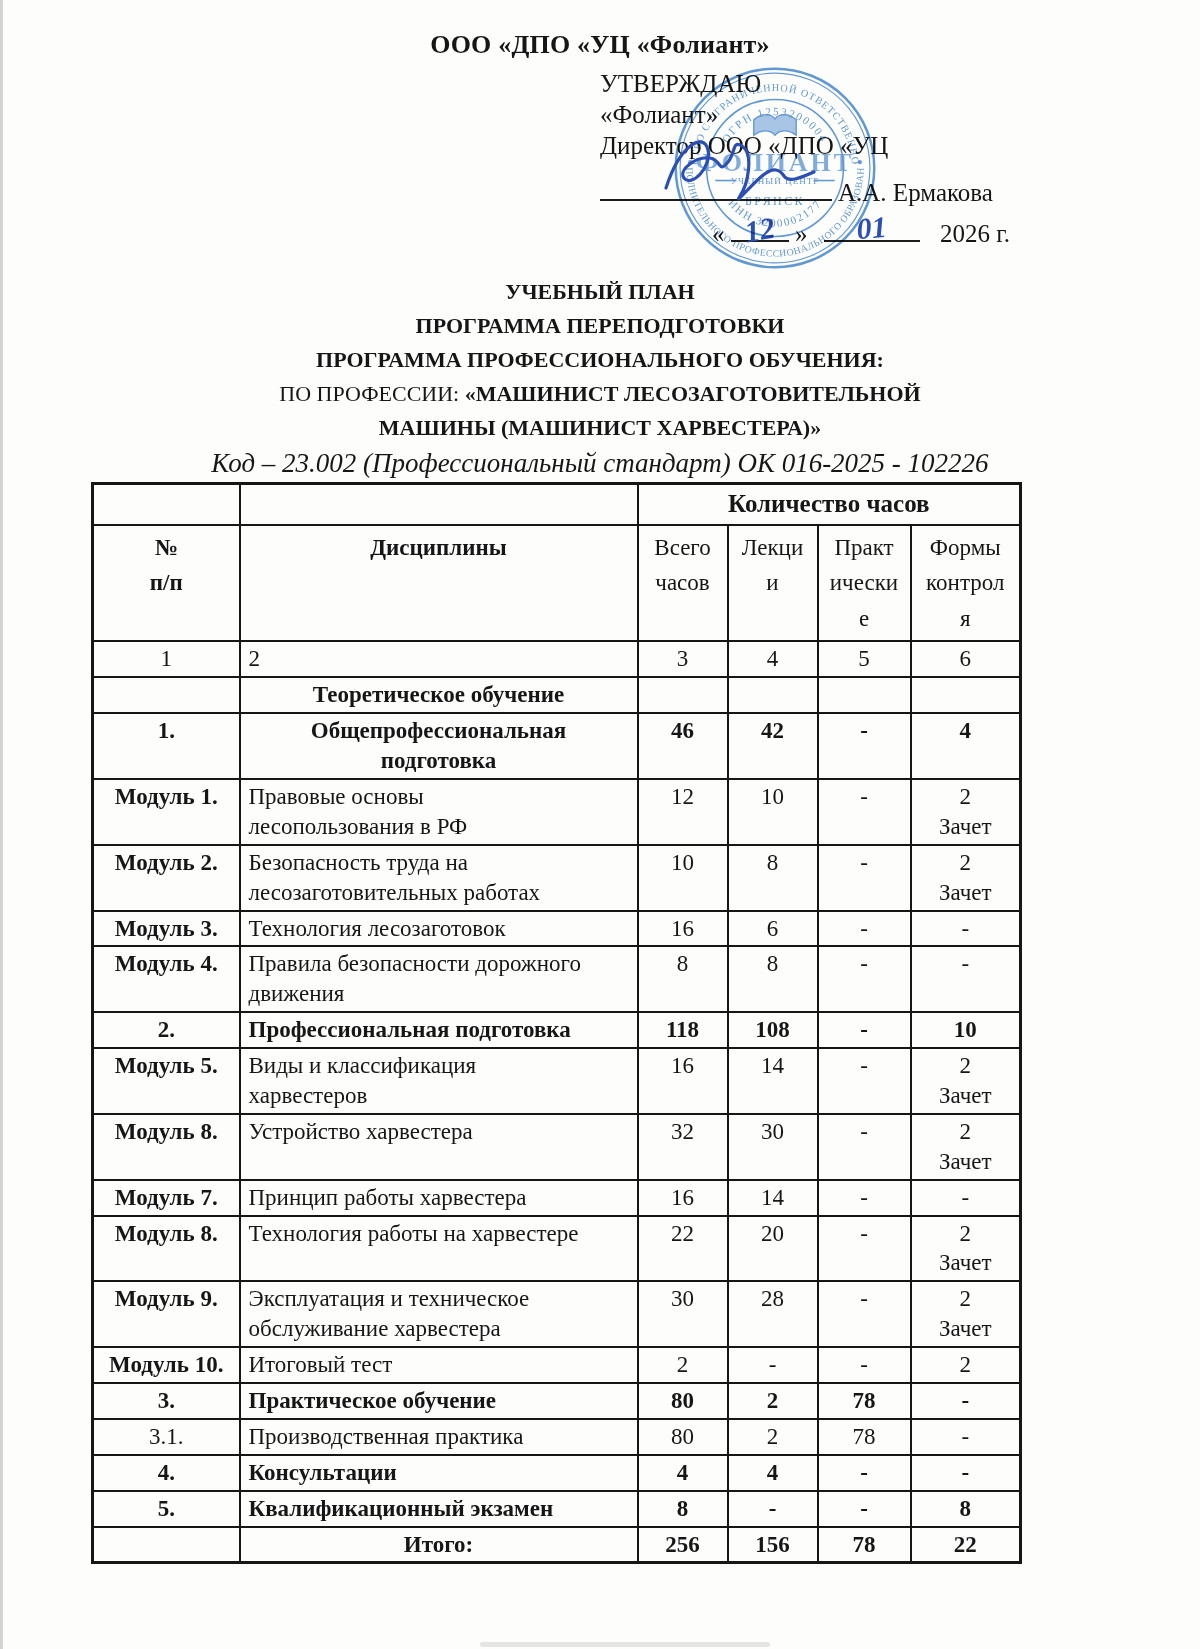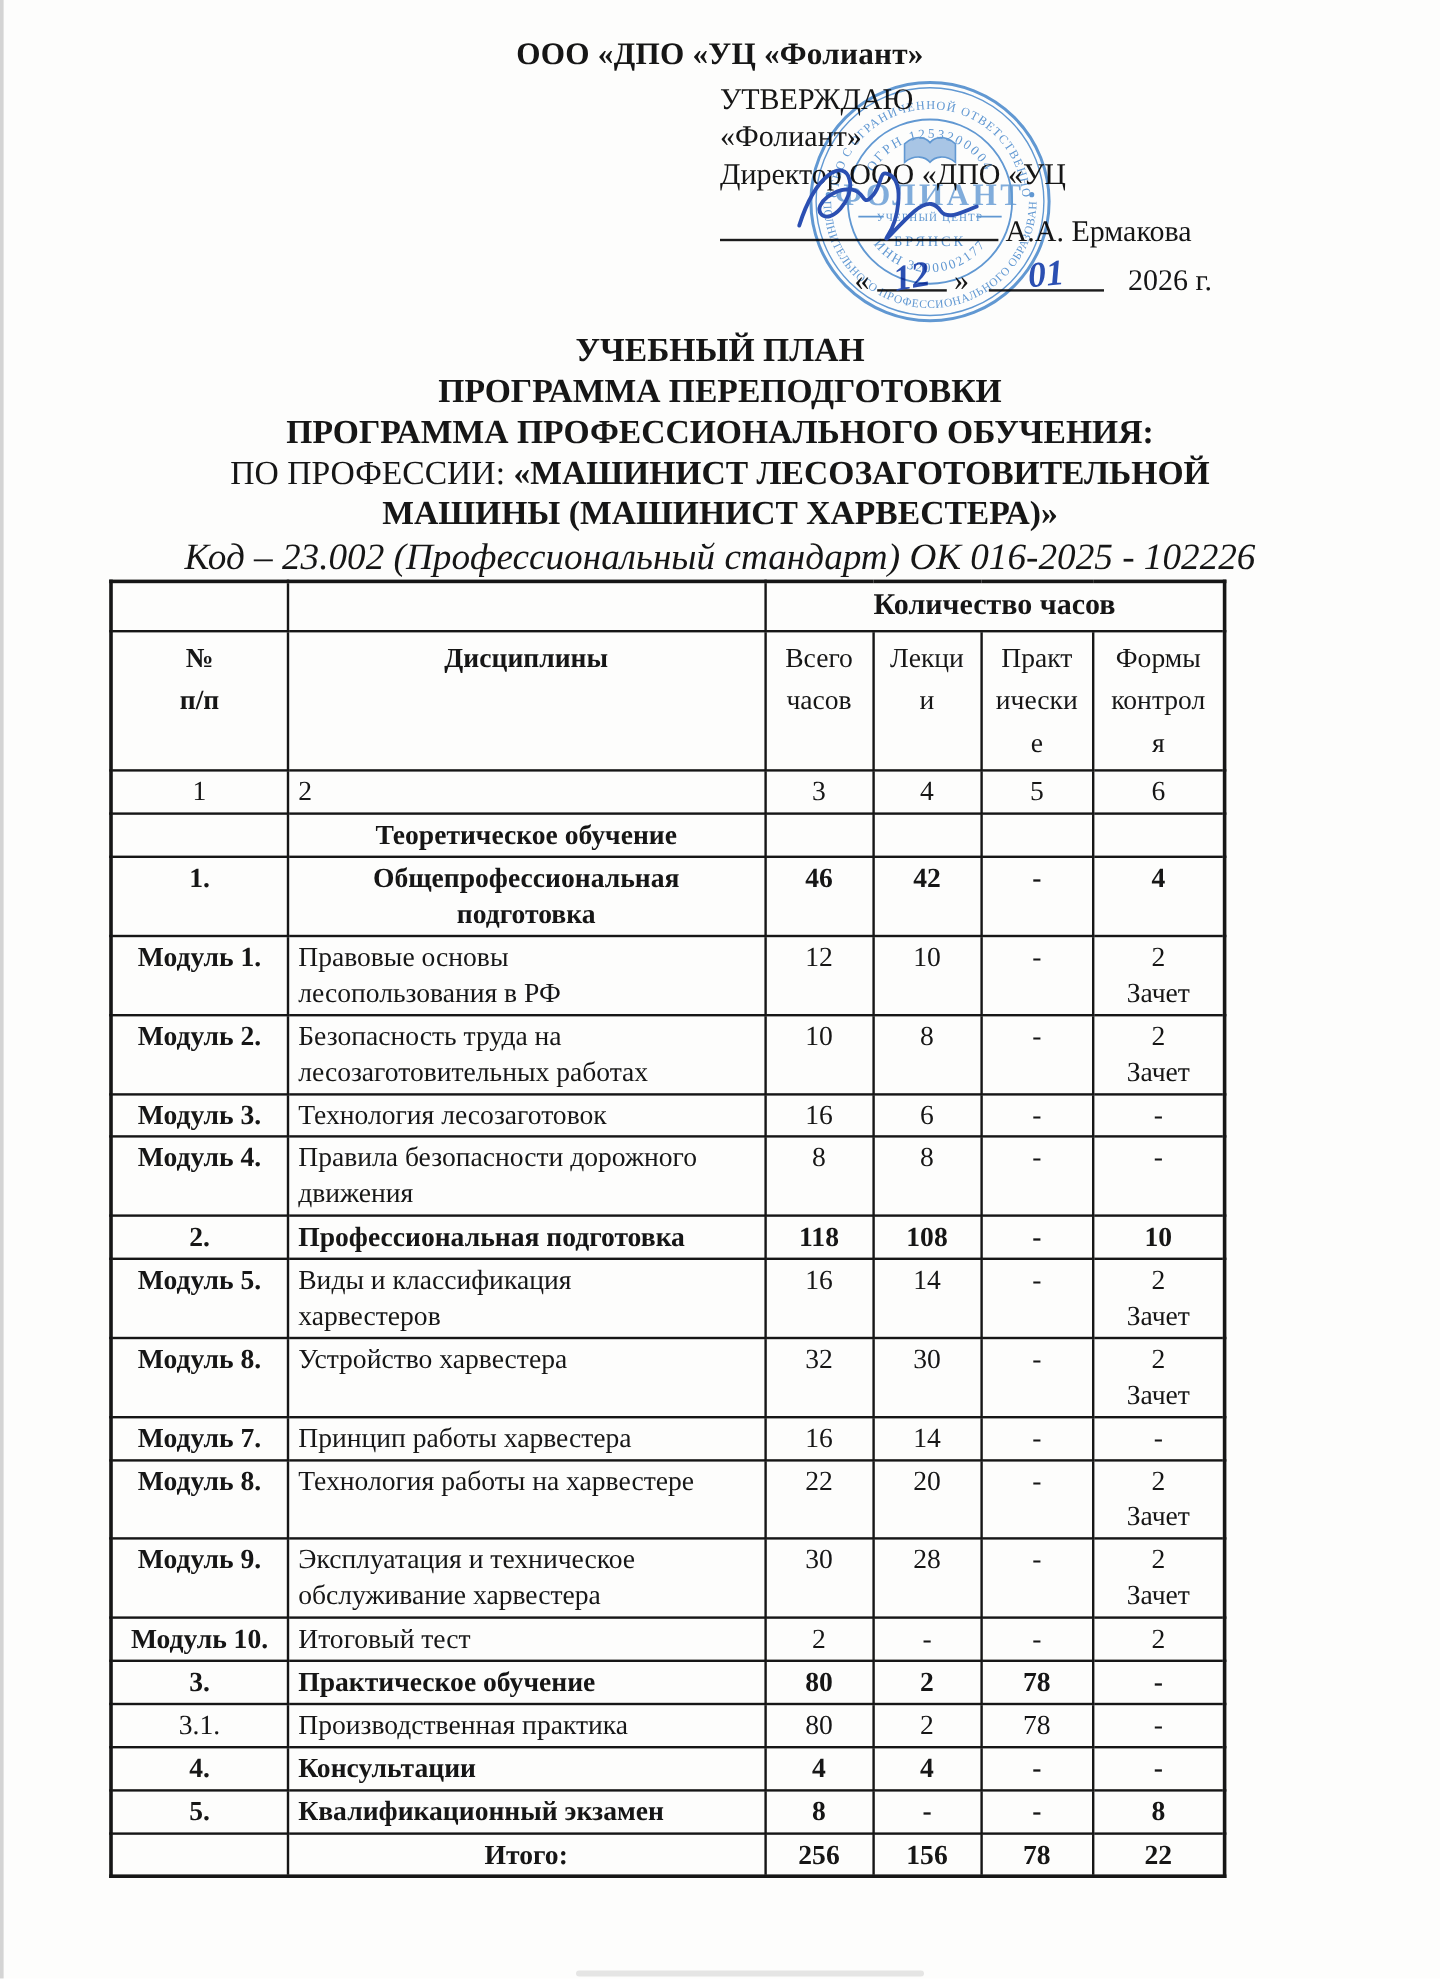--- a/index.html
+++ b/index.html
@@ -36,23 +36,23 @@
   .blank.month .hand{transform:rotate(-5deg) translateY(-4px);}
 
   
   .stamp{position:absolute;left:669px;top:62px;width:212px;height:212px;opacity:.82;mix-blend-mode:multiply;z-index:3;}
   .stamp text{fill:#3f83cc;}
   .stamp .ring{stroke:#3f83cc;fill:none;}
   .signature{position:absolute;left:652px;top:128px;width:240px;height:88px;z-index:4;}
 
   
   .titles{margin-top:26px;text-align:center;position:relative;z-index:2;}
-  .t-line{font-size:28px;font-weight:bold;line-height:34px;}
+  .t-line{font-size:22px;font-weight:bold;line-height:34px;}
   .t-reg{font-weight:normal;}
-  .t-code{font-size:31px;font-style:italic;line-height:32px;margin-top:2px;}
+  .t-code{font-size:27px;font-style:italic;line-height:32px;margin-top:2px;}
 
   
   table.plan{
     border-collapse:collapse;table-layout:fixed;
     width:928px;margin:3px 16px 0 91px;
     font-size:23px;line-height:1.3;
     position:relative;z-index:2;
     border:3px solid #161616;
   }
   .plan td,.plan th{

